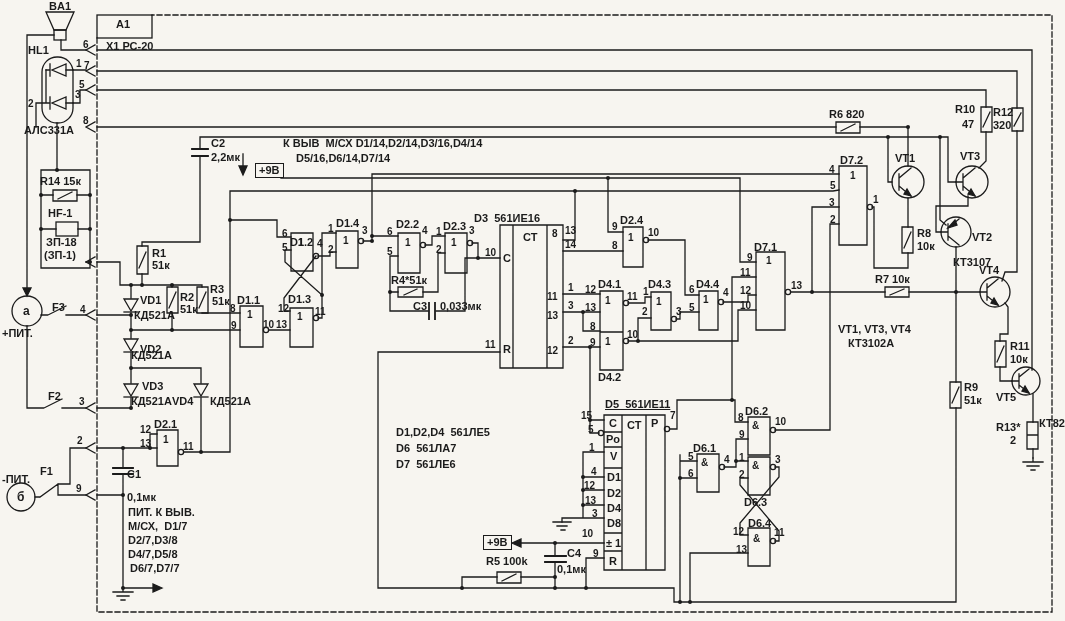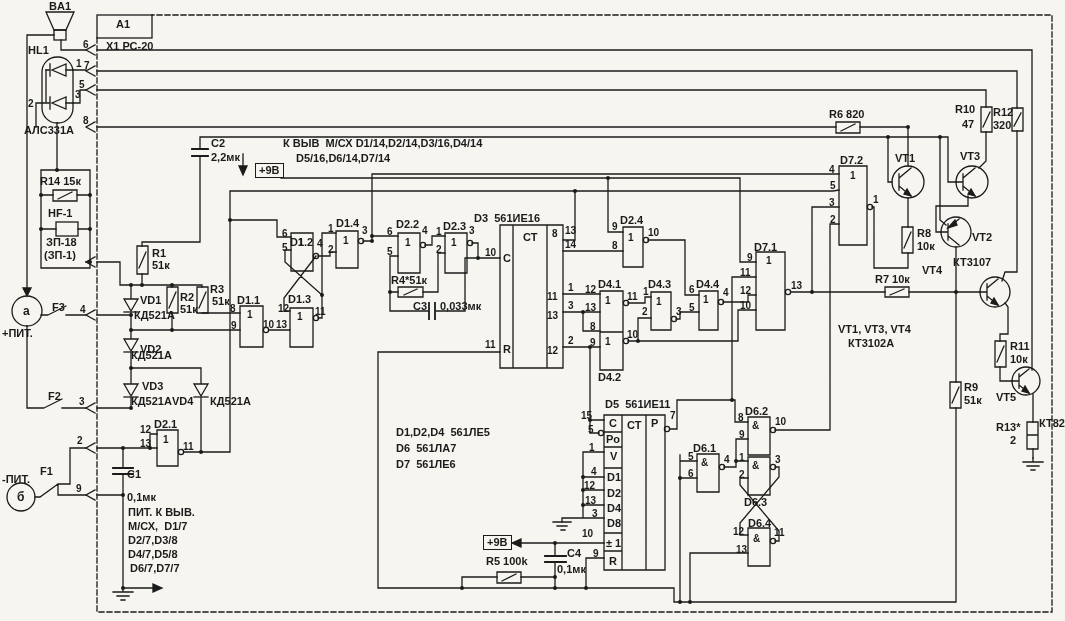--- a/index.html
+++ b/index.html
@@ -414,37 +414,37 @@
       <span class="lbl" style="left: 962px; top: 119px;">47</span>
       <span class="lbl" style="left: 993px; top: 107px;">R12</span>
       <span class="lbl" style="left: 993px; top: 120px;">320</span>
       <span class="lbl" style="left: 895px; top: 153px;">VT1</span>
       <span class="lbl" style="left: 960px; top: 151px;">VT3</span>
       <span class="lbl" style="left: 972px; top: 232px;">VT2</span>
       <span class="lbl" style="left: 953px; top: 257px;">КТ3107</span>
       <span class="lbl" style="left: 917px; top: 228px;">R8</span>
       <span class="lbl" style="left: 917px; top: 241px;">10к</span>
       <span class="lbl" style="left: 875px; top: 274px;">R7 10к</span>
-      <span class="lbl" style="left: 922px; top: 265px;">VT4</span>
+      <span class="lbl" style="left: 979px; top: 265px;">VT4</span>
       <span class="lbl" style="left: 838px; top: 324px;">VT1, VT3, VT4</span>
       <span class="lbl" style="left: 848px; top: 338px;">КТ3102А</span>
       <span class="lbl" style="left: 1010px; top: 341px;">R11</span>
       <span class="lbl" style="left: 1010px; top: 354px;">10к</span>
       <span class="lbl" style="left: 996px; top: 392px;">VT5</span>
       <span class="lbl" style="left: 1039px; top: 406px; margin-top: 12px;">КТ829А</span>
       <span class="lbl" style="left: 996px; top: 422px;">R13*</span>
       <span class="lbl" style="left: 1010px; top: 435px;">2</span>
       <span class="lbl" style="left: 964px; top: 382px;">R9</span>
       <span class="lbl" style="left: 964px; top: 395px;">51к</span>
       <span class="lbl" style="left: 154px; top: 419px;">D2.1</span>
       <span class="lbl" style="left: 163px; top: 435px; font-size: 10px;">1</span>
       <span class="lbl" style="left: 140px; top: 425px; font-size: 10px;">12</span>
       <span class="lbl" style="left: 140px; top: 439px; font-size: 10px;">13</span>
       <span class="lbl" style="left: 183px; top: 442px; font-size: 10px;">11</span>
-      <span class="lbl" style="left: 605px; top: 399px;">D5  561ИЕ11</span>
+      <span class="lbl" style="left: 605px; top: 399px; text-decoration: underline;">D5  561ИЕ11</span>
       <span class="lbl" style="left: 609px; top: 418px;">C</span>
       <span class="lbl" style="left: 606px; top: 434px;">Po</span>
       <span class="lbl" style="left: 610px; top: 451px;">V</span>
       <span class="lbl" style="left: 607px; top: 472px;">D1</span>
       <span class="lbl" style="left: 607px; top: 488px;">D2</span>
       <span class="lbl" style="left: 607px; top: 503px;">D4</span>
       <span class="lbl" style="left: 607px; top: 518px;">D8</span>
       <span class="lbl" style="left: 606px; top: 538px;">± 1</span>
       <span class="lbl" style="left: 609px; top: 556px;">R</span>
       <span class="lbl" style="left: 627px; top: 420px;">СТ</span>

